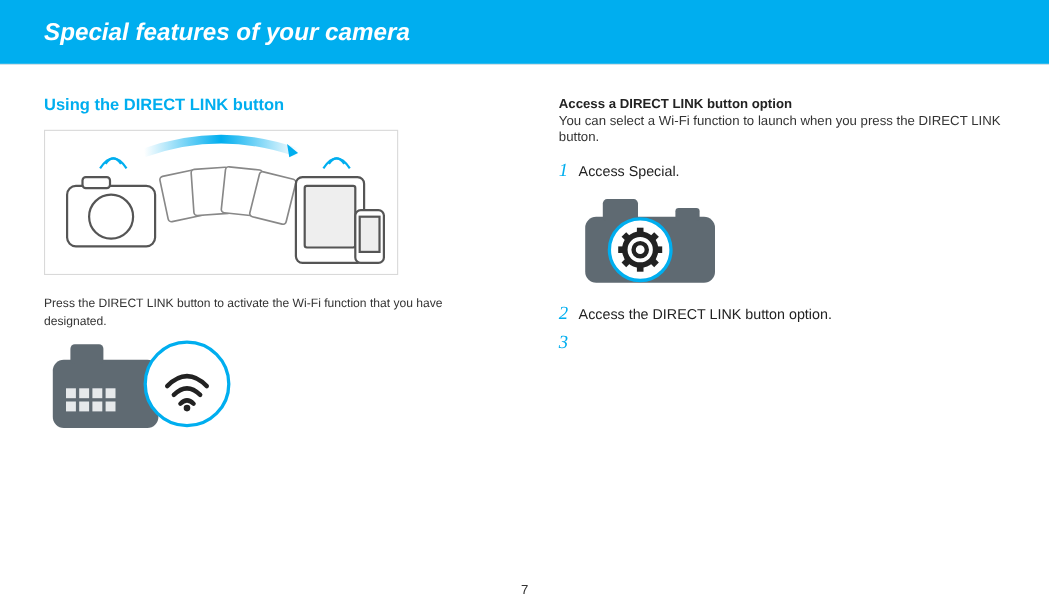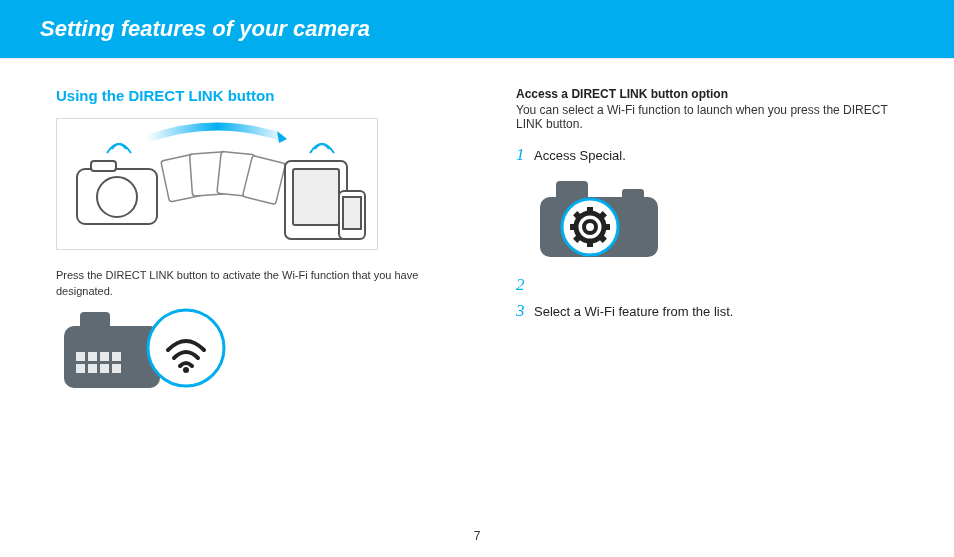--- a/index.html
+++ b/index.html
@@ -1,36 +1,36 @@
 <!DOCTYPE html>
 <html><head>
 <meta charset="utf-8">
 <style>
   html,body{margin:0;padding:0;font-family:"Segoe UI",Arial,sans-serif;background:#fff;color:#222;width:954px;height:557px;overflow:hidden}
   .banner{background:#00aeef;padding:16px 0 16px 40px;border-bottom:1px solid #e6e6e6}
   .banner h1{margin:0;font-size:22px;font-weight:700;color:#fff;font-style:italic}
-  .page{display:flex;padding:28px 40px 0 56px;gap:62px}
+  .page{display:flex;padding:28px 40px 0 40px;gap:62px}
   .col{flex:1;min-width:0}
   .subhead{color:#00aeef;font-weight:700;font-size:15px;margin:0 0 14px 0}
   .ill{border:1px solid #d9d9d9;display:inline-block;margin-bottom:14px}
   .caption{font-size:11px;line-height:1.45;margin:0 0 4px 0;color:#333}
   .strong{font-weight:700;font-size:12px;margin:0}
   .desc{font-size:12px;margin:2px 0 14px 0;color:#333}
   .steps{list-style:none;padding:0;margin:0;font-size:13px}
   .steps li{display:flex;align-items:baseline;margin:6px 0}
   .stepnum{color:#00aeef;font-style:italic;font-size:17px;font-weight:400;width:18px;flex-shrink:0;font-family:Georgia,serif}
   .step-img{margin:10px 0 12px 18px}
   .pagenum{position:absolute;left:0;right:0;bottom:14px;text-align:center;font-size:12px;color:#333}
   svg{display:block}
 </style>
 </head>
 <body>
 
 <div class="banner">
-  <h1>Setting features of your camera</h1>
+  <h1>Special features of your camera</h1>
 </div>
 
 <div class="page">
 
   <div class="col">
     <p class="subhead">Using the DIRECT LINK button</p>
 
     <div class="ill">
       <svg width="320" height="130" viewBox="0 0 320 130">
         <defs>
@@ -144,23 +144,23 @@
             <rect x="65" y="59" width="6" height="8" transform="rotate(-45 68 63)"></rect>
           </g>
           <circle cx="56" cy="52" r="14" fill="none" stroke="#222" stroke-width="5"></circle>
         </g>
       </svg>
     </div>
 
     <ul class="steps">
       <li>
         <span class="stepnum">2</span>
+        <span>Access the DIRECT LINK button option.</span>
       </li>
       <li>
         <span class="stepnum">3</span>
-        <span>Select a Wi-Fi feature from the list.</span>
       </li>
     </ul>
   </div>
 
 </div>
 
 <div class="pagenum">7</div>
 
 </body></html>

